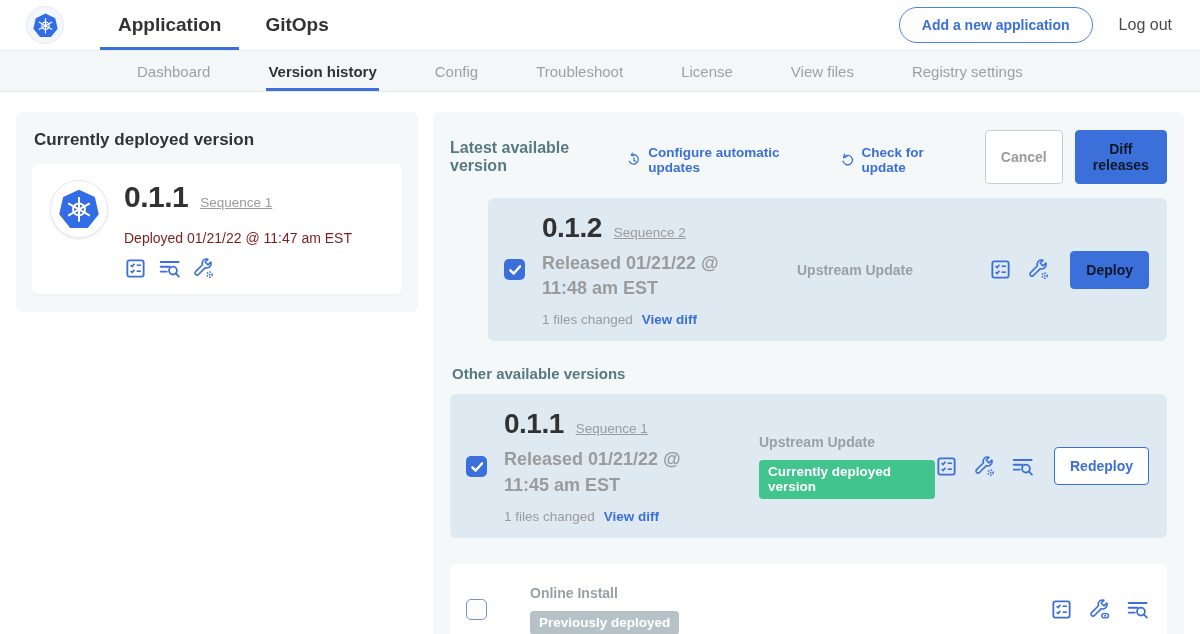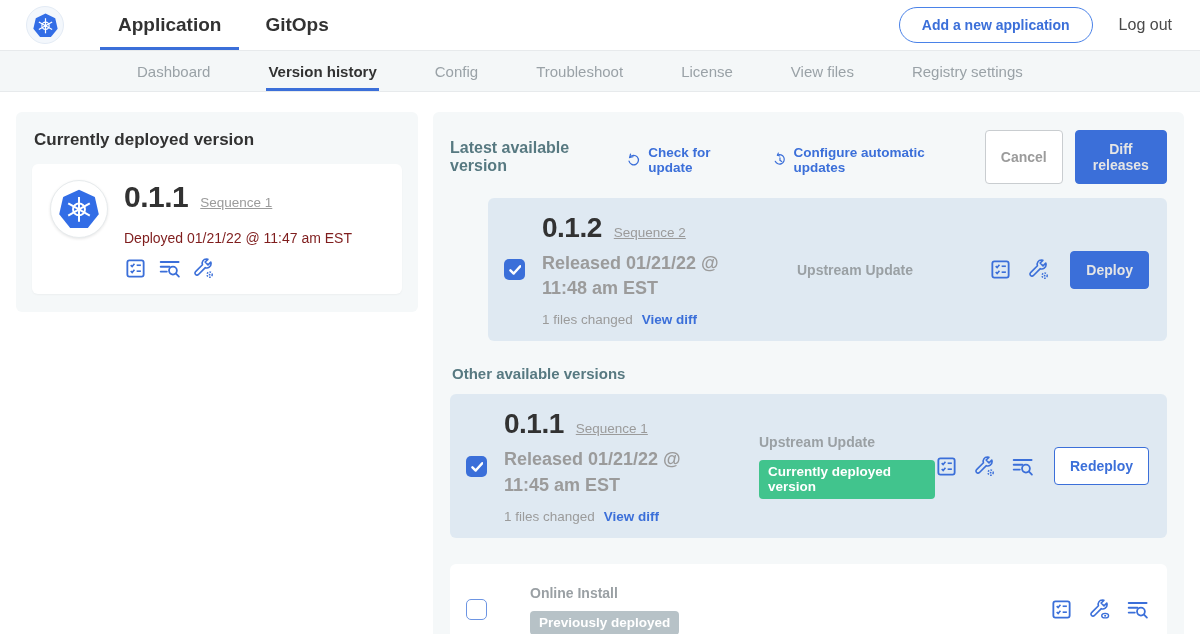--- a/index.html
+++ b/index.html
@@ -50,21 +50,21 @@
   
   .right-col { flex:1; padding:18px 17px 18px 17px; }
   .latest-header { display:flex; align-items:center; }
   .latest-title { font-size:16px; font-weight:bold; color:#577981; margin-right:16px; }
   .hdr-link { display:flex; align-items:center; gap:6px; color:#3b6fd9; font-size:13.5px; font-weight:bold;
     cursor:pointer; margin-right:26px; margin-top:6px; }
   .hdr-link svg { width:18px; height:18px; }
   .hdr-actions { margin-left:auto; display:flex; gap:12px; }
   .btn { border-radius:4px; font-weight:bold; font-size:14px; padding:10px 15px; cursor:pointer; font-family:inherit; }
   .btn-cancel { background:#fff; border:1px solid #c9cdd0; color:#9b9b9b; }
-  .btn-primary { background:#3b6fd9; border:1px solid #3b6fd9; color:#e5e5e5; }
+  .btn-primary { background:#3b6fd9; border:1px solid #3b6fd9; color:#0f172a; }
   .btn-outline { background:#fff; border:1px solid #3b6fd9; color:#3b6fd9; }
 
   .other-heading { font-size:15px; color:#577981; margin:24px 0 12px 2px; }
 
   .vrow { display:flex; align-items:center; border-radius:6px; padding:14px 16px; }
   .vrow.selected { background:#dfe9f2; }
   .vrow.plain { background:#ffffff; margin-top:26px; }
   .vrow + .vrow { }
   .vrow-1 { margin-top:14px; min-height:122px;margin-left:38px; }
   .vrow-2 { min-height:122px; }
@@ -229,29 +229,29 @@
       </div>
     </div>
   </section>
 
   <section class="panel right-col">
 
     <div class="latest-header">
       <span class="latest-title">Latest available version</span>
       <span class="hdr-link">
         <svg viewBox="0 0 24 24">
-            <use href="#ic-refresh"></use>
-          </svg>
-        <span>Check for update</span>
+            <use href="#ic-schedule"></use>
+          </svg>
+        <span>Configure automatic updates</span>
       </span>
       <span class="hdr-link">
         <svg viewBox="0 0 24 24">
-            <use href="#ic-schedule"></use>
-          </svg>
-        <span>Configure automatic updates</span>
+            <use href="#ic-refresh"></use>
+          </svg>
+        <span>Check for update</span>
       </span>
       <div class="hdr-actions">
         <button class="btn btn-cancel">Cancel</button>
         <button class="btn btn-primary">Diff releases</button>
       </div>
     </div>
 
     <div class="vrow vrow-1 selected">
       <span class="checkbox checked">
         <svg viewBox="0 0 16 16">

